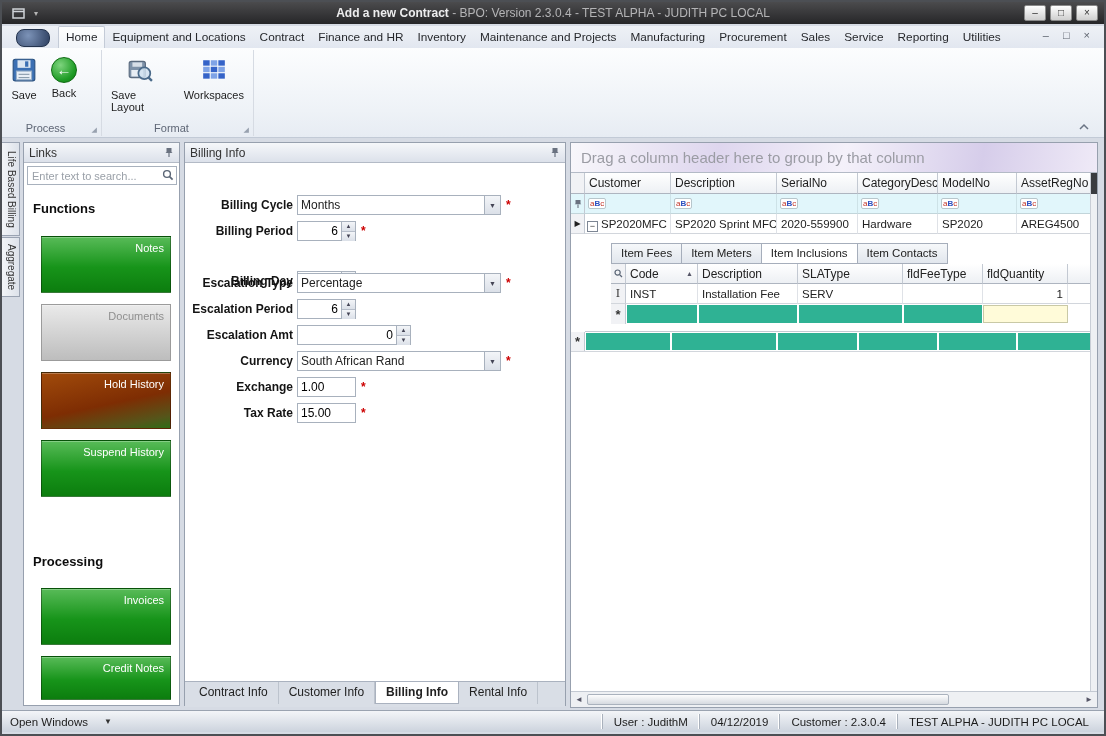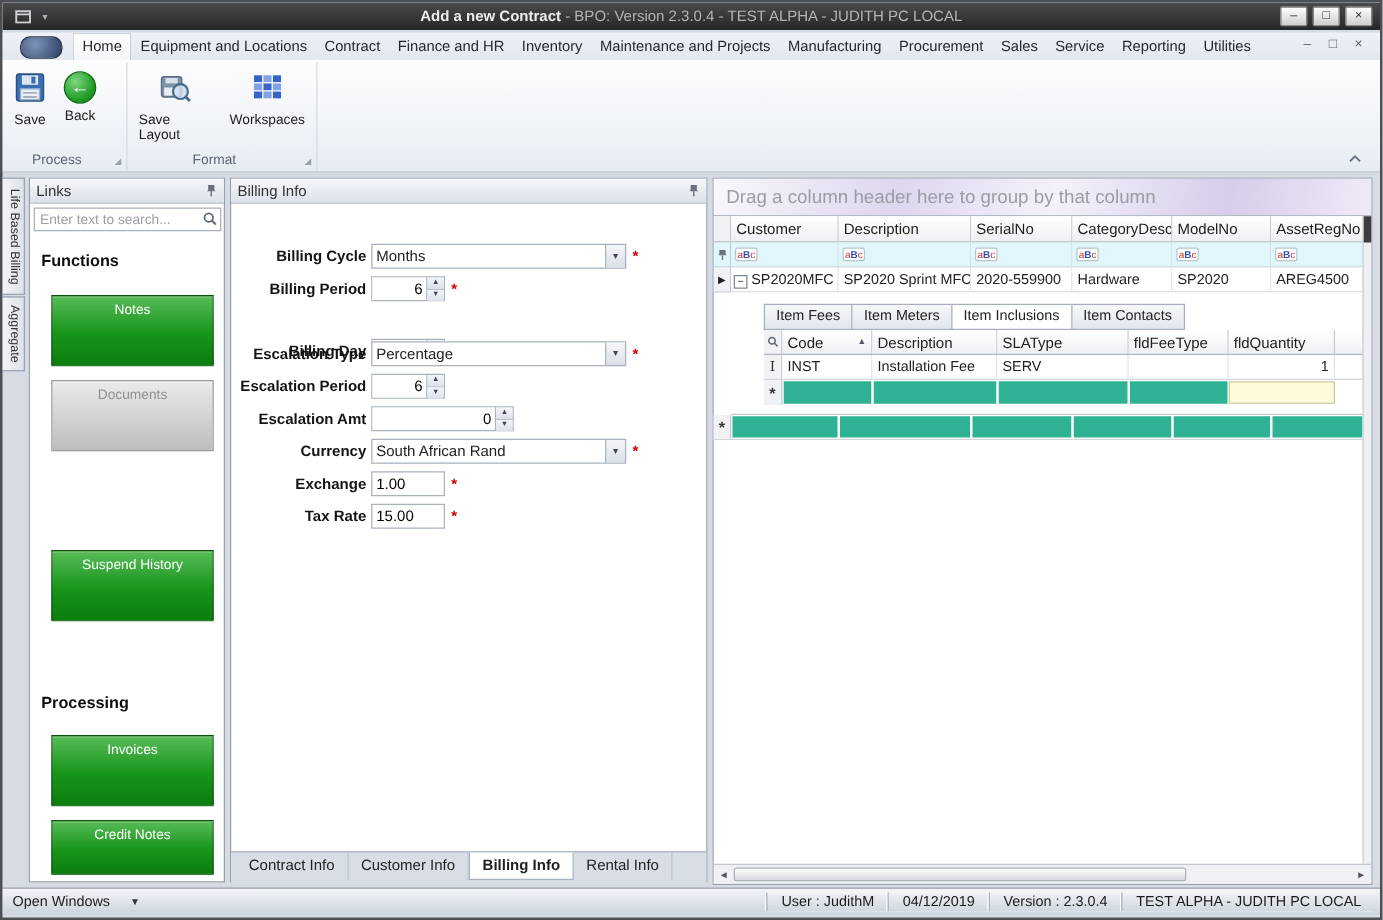--- a/index.html
+++ b/index.html
@@ -36,21 +36,21 @@
 
   
   .vtab{position:absolute;left:0;width:18px;background:linear-gradient(90deg,#f3f5f8,#dde2ea);border:1px solid #9aa3b2;border-left:none;color:#333;font-size:10px;writing-mode:vertical-rl;text-align:center;padding:6px 2px;white-space:nowrap;}
 
   
   .search-box{position:absolute;top:23px;left:3px;width:150px;height:19px;}
   .search-box input{width:100%;height:100%;border:1px solid #a8b1bd;padding:0 18px 0 4px;font-size:11px;font-family:inherit;color:#333;}
   .search-box input::placeholder{color:#9aa0a8;}
   .search-icon{position:absolute;right:3px;top:3px;line-height:0;}
   .links-heading{position:absolute;left:9px;font-weight:bold;font-size:13px;color:#0d0d0d;}
-  .lbtn{position:absolute;left:17px;width:130px;height:57px;color:#fff;font-size:11px;padding:5px 6px;text-align:center;border:1px solid rgba(0,0,0,.35);box-shadow:inset 0 1px 0 rgba(255,255,255,.28);}
+  .lbtn{position:absolute;left:17px;width:130px;height:57px;color:#fff;font-size:11px;padding:5px 6px;text-align:right;border:1px solid rgba(0,0,0,.35);box-shadow:inset 0 1px 0 rgba(255,255,255,.28);}
   .lbtn.green{background:linear-gradient(#58bb58,#17941a 55%,#0c7d0e);}
   .lbtn.gray{background:linear-gradient(#eaeaea,#bdbdbd);color:#8f8f8f;border-color:#9b9b9b;}
   .lbtn.brown{background:linear-gradient(168deg,#a14b0b,#7e2d03 55%,#55551a 85%,#2f6d15);}
 
   
   .frow{position:absolute;left:0;width:100%;height:20px;}
   .flabel{position:absolute;left:0;width:108px;text-align:right;font-weight:bold;line-height:20px;color:#141414;}
   .fctl{position:absolute;left:112px;top:0;height:20px;display:flex;align-items:center;gap:5px;}
   .ddl{width:204px;height:20px;border:1px solid #a8b1bd;background:#fff;display:flex;align-items:stretch;}
   .ddl-text{flex:1;padding:2px 0 0 3px;overflow:hidden;white-space:nowrap;}
@@ -246,20 +246,21 @@
       <span class="search-icon">
         <svg width="12" height="12">
             <circle cx="5" cy="5" r="3.4" fill="none" stroke="#5a6575" stroke-width="1.4"></circle>
             <line x1="7.6" y1="7.6" x2="10.6" y2="10.6" stroke="#5a6575" stroke-width="1.6"></line>
           </svg>
       </span>
     </div>
     <div class="links-heading" style="top:58px;">Functions</div>
     <div class="lbtn green" style="top:93px;">Notes</div>
     <div class="lbtn gray" style="top:161px;">Documents</div>
+    <div class="lbtn brown" style="top:229px;">Hold History</div>
     <div class="lbtn green" style="top:297px;">Suspend History</div>
     <div class="links-heading" style="top:411px;">Processing</div>
     <div class="lbtn green" style="top:445px;">Invoices</div>
     <div class="lbtn green" style="top:513px;height:44px;">Credit Notes</div>
   </div>
 
   <div class="panel" style="left:182px;top:140px;width:382px;height:564px;">
     <div class="panel-header">
       <span>Billing Info</span>
       <span class="pin">
@@ -497,18 +498,18 @@
   </div>
 
   <div class="statusbar">
     <div class="sb-left">
       <span>Open Windows</span>
       <span class="sb-caret">▼</span>
     </div>
     <div class="sb-right">
       <span class="sb-item">User : JudithM</span>
       <span class="sb-item">04/12/2019</span>
-      <span class="sb-item">Version : 2.3.0.4</span>
+      <span class="sb-item">Customer : 2.3.0.4</span>
       <span class="sb-item">TEST ALPHA - JUDITH PC LOCAL</span>
     </div>
   </div>
 
 </div>
 
 </body></html>

